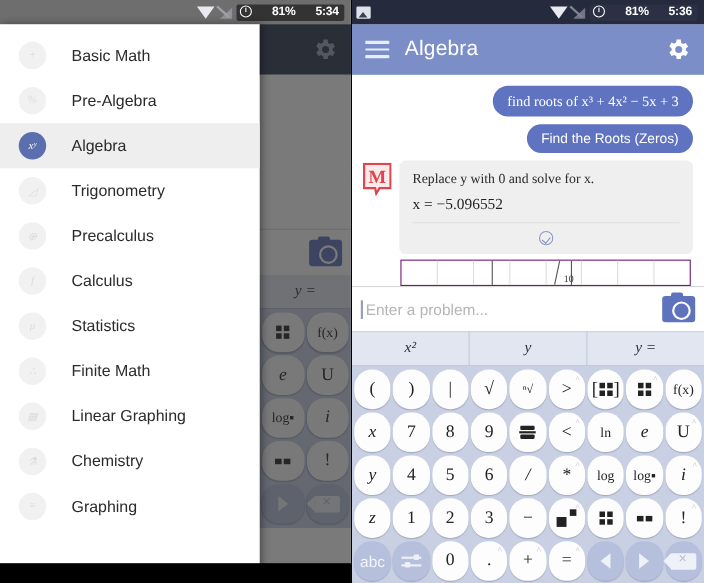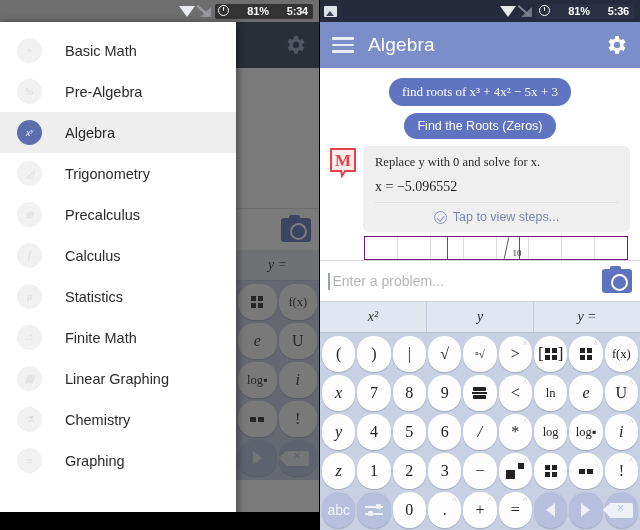--- a/index.html
+++ b/index.html
@@ -44,21 +44,21 @@
   .dr-ico i { position:absolute; inset:0; display:flex; align-items:center; justify-content:center; font-style:italic; font-size:10px; color:#dcdcdc; font-family:"Liberation Serif",serif;}
   .dr-item.active .dr-ico { background:#5b6fae; }
   .dr-item.active .dr-ico i { color:#fff; }
   .dr-label { font-size:14.5px; color:#2b2b2b; }
 
   
   .scrim { position:absolute; top:22px; left:236px; right:0; bottom:0; background:rgba(40,40,40,.62); z-index:9; }
 
   
   .chat { position:relative; background:#fff; padding:10px 10px 0 10px; height:192px; overflow:hidden; }
-  .row-right { display:flex; justify-content:center; margin-bottom:7px; }
+  .row-right { display:flex; justify-content:flex-end; margin-bottom:7px; }
   .bubble-user { background:#5f73c0; color:#fff; border-radius:15px; padding:6px 13px; font-size:13px; max-width:240px; font-family:"Liberation Serif",serif;}
   .bubble-user.plain { font-family:"Liberation Sans",sans-serif; font-size:12.5px; }
   .row-left { display:flex; align-items:flex-start; gap:7px; }
   .logo { width:26px;height:30px; flex:0 0 auto; margin-top:2px; }
   .bubble-bot { background:#efefef; border-radius:6px; padding:9px 12px 0 12px; flex:1; }
   .bot-line { font-size:12.5px; color:#2a2a2a; font-family:"Liberation Serif",serif; margin-bottom:9px;}
   .bot-ans { font-size:14px; color:#1f1f1f; font-family:"Liberation Serif",serif; margin-bottom:7px; }
   .steps { border-top:1px solid #e0e0e0; padding:7px 0 8px; text-align:center; color:#7a85b5; font-size:12.5px; display:flex; align-items:center; justify-content:center; gap:6px; }
   .checkico { width:13px;height:13px;border:1.4px solid #8d97c4;border-radius:50%;position:relative;}
   .checkico:after{content:"";position:absolute;left:3px;top:2.5px;width:4px;height:6px;border:1.4px solid #8d97c4;border-top:0;border-left:0;transform:rotate(40deg);}
@@ -310,21 +310,20 @@
           <svg width="26" height="30" viewBox="0 0 26 30">
             <path d="M1 1h24v22H15l-3 5-1-5H1z" fill="#fdeaea" stroke="#e0454f" stroke-width="2"></path>
             <text x="13" y="18" font-family="Liberation Serif, serif" font-size="17" font-weight="bold" fill="#e0454f" text-anchor="middle">M</text>
           </svg>
         </span>
         <div class="bubble-bot">
           <div class="bot-line">Replace y with 0 and solve for x.</div>
           <div class="bot-ans">x = −5.096552</div>
           <div class="steps">
             <span class="checkico"></span>
-            <span>Tap to view steps...</span>
           </div>
         </div>
       </div>
 
       <div class="strip">
         <div class="cell"></div>
           <div class="cell"></div>
         <div class="cell">
             <span class="tick" style="left:50%"></span>
           </div>

